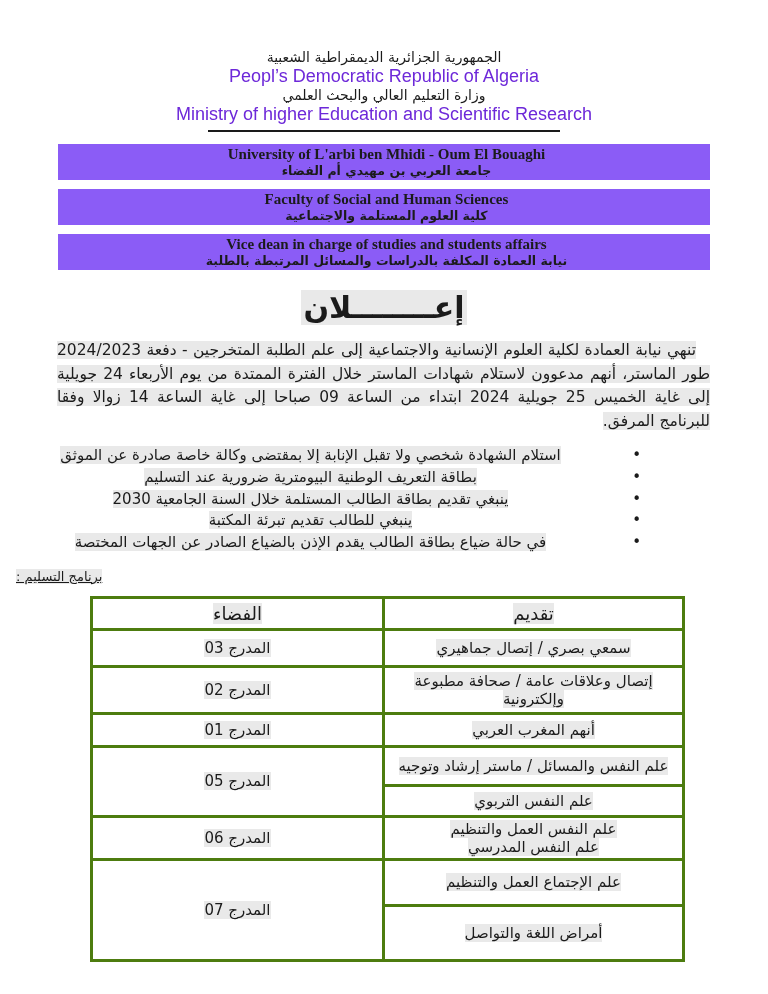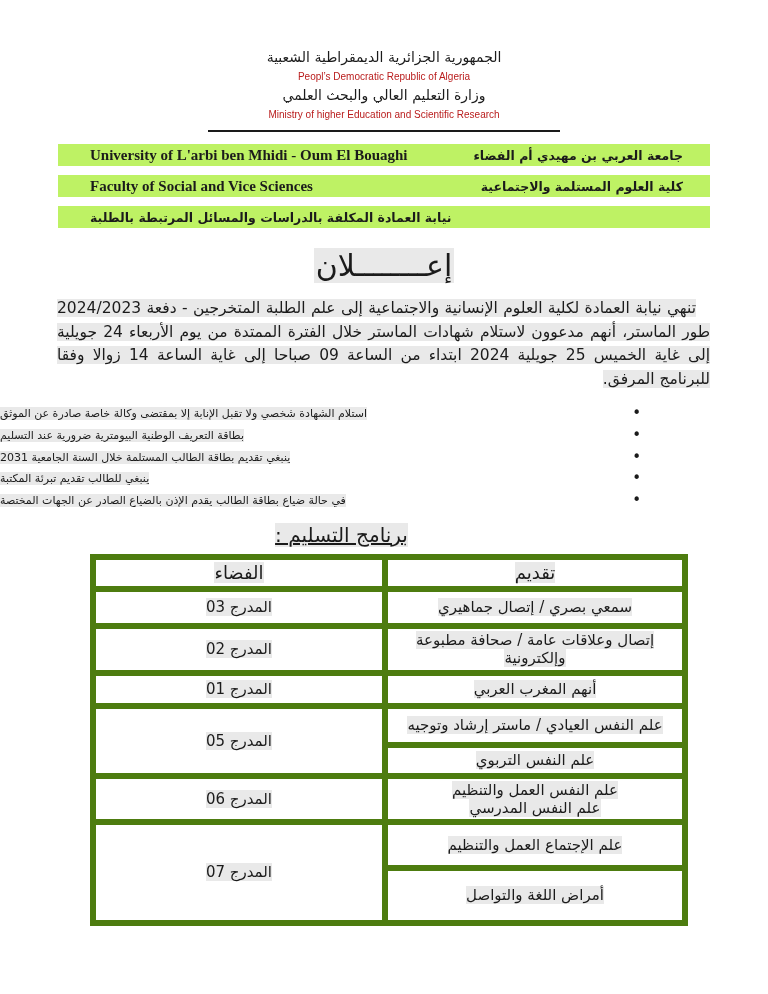--- a/index.html
+++ b/index.html
@@ -10,69 +10,70 @@
     height: 994px;
     margin: 12px auto;
     background: #ffffff;
     color: #1b1b1b;
     font-family: "DejaVu Sans", sans-serif;
     overflow: hidden;
   }
   
   .letterhead { padding-top: 36px; text-align: center; }
   .lh-ar { font-size: 14px; line-height: 19px; direction: rtl; font-family: "DejaVu Sans", sans-serif; }
-  .lh-en { font-size: 10px; line-height: 19px; font-family: "Liberation Sans", sans-serif; color: #b91c1c; }
+  .lh-en { font-size: 18px; line-height: 19px; font-family: "Liberation Sans", sans-serif; color: #6d28d9; }
   .lh-rule { width: 352px; height: 2px; background: #1a1a1a; margin: 6px auto 0 auto; }
   
   .institution { margin: 12px 58px 0 58px; }
   .inst-row {
     display: flex; justify-content: space-between; align-items: center;
-    background: #bef264;
+    background: #8b5cf6;
     padding: 2px 27px 2px 32px;
     margin-bottom: 9px;
     min-height: 22px;
+    flex-direction: column;
   }
   .inst-en { font-family: "Liberation Serif", serif; font-weight: bold; font-size: 15px; white-space: nowrap; }
   .inst-ar { direction: rtl; font-weight: bold; font-size: 12.5px; white-space: nowrap; }
   
   .title-wrap { text-align: center; margin-top: 20px; }
-  .title-wrap .hl { font-size: 30px; font-weight: normal; padding: 0 2px; line-height: 36px; }
+  .title-wrap .hl { font-size: 30px; font-weight: bold; padding: 0 2px; line-height: 36px; }
   
   .body-par {
     margin: 13px 58px 0 57px;
     direction: rtl;
     text-align: justify;
     font-size: 15.5px;
     line-height: 23.5px;
     text-indent: 14px;
   }
   .hl { background: #e9e9e9; }
   
   .notes { margin: 12px 125px 0 0; list-style: none; direction: rtl; }
   .notes li {
     position: relative;
     padding-right: 22px;
-    text-align: left;
-    font-size: 11px;
+    text-align: center;
+    font-size: 15px;
     line-height: 21.8px;
   }
   .notes li::before { content: "\2022"; position: absolute; right: 2px; top: 0; font-size: 15px; }
   
-  .sched-heading { margin: 13px 85px 0 0; text-align: center; direction: rtl; font-size: 20px; line-height: 20px; }
+  .sched-heading { margin: 13px 85px 0 0; text-align: left; direction: rtl; font-size: 13px; line-height: 20px; padding-left: 16px; }
   .sched-heading .hl { text-decoration: underline; }
   
   table.sched {
     margin: 9px 0 0 90px;
     width: 592px;
     border-collapse: collapse;
     direction: rtl;
     table-layout: fixed;
   }
   table.sched th, table.sched td {
-    border: 6px solid #4d7c0f;
+    border: 3px solid #4d7c0f;
     text-align: center;
     vertical-align: middle;
     font-size: 15px;
     font-weight: normal;
     padding: 2px 6px;
   }
   table.sched th { font-size: 18px; height: 32px; }
   col.c-spec { width: 300px; }
   col.c-space { width: 292px; }
   .pre { white-space: pre-line; text-align: right; }
@@ -92,40 +93,41 @@
     <div class="lh-en">Ministry of higher Education and Scientific Research</div>
     <div class="lh-rule"></div>
   </div>
 
   <div class="institution">
     <div class="inst-row">
       <span class="inst-en">University of L'arbi ben Mhidi - Oum El Bouaghi</span>
       <span class="inst-ar" dir="rtl">جامعة العربي بن مهيدي أم الفضاء</span>
     </div>
     <div class="inst-row">
-      <span class="inst-en">Faculty of Social and Vice Sciences</span>
+      <span class="inst-en">Faculty of Social and Human Sciences</span>
       <span class="inst-ar" dir="rtl">كلية العلوم المستلمة والاجتماعية</span>
     </div>
     <div class="inst-row">
+      <span class="inst-en">Vice dean in charge of studies and students affairs</span>
       <span class="inst-ar" dir="rtl">نيابة العمادة المكلفة بالدراسات والمسائل المرتبطة بالطلبة</span>
     </div>
   </div>
 
   <div class="title-wrap">
     <span class="hl" dir="rtl">إعــــــــلان</span>
   </div>
 
   <p class="body-par" dir="rtl">
     <span class="hl">تنهي نيابة العمادة لكلية العلوم الإنسانية والاجتماعية إلى علم الطلبة المتخرجين - دفعة 2024/2023 طور الماستر، أنهم مدعوون لاستلام شهادات الماستر خلال الفترة الممتدة من يوم الأربعاء 24 جويلية إلى غاية الخميس 25 جويلية 2024 ابتداء من الساعة 09 صباحا إلى غاية الساعة 14 زوالا وفقا للبرنامج المرفق.</span>
   </p>
 
   <ul class="notes" dir="rtl">
     <li><span class="hl">استلام الشهادة شخصي ولا تقبل الإنابة إلا بمقتضى وكالة خاصة صادرة عن الموثق</span></li>
     <li><span class="hl">بطاقة التعريف الوطنية البيومترية ضرورية عند التسليم</span></li>
-    <li><span class="hl">ينبغي تقديم بطاقة الطالب المستلمة خلال السنة الجامعية 2031</span></li>
+    <li><span class="hl">ينبغي تقديم بطاقة الطالب المستلمة خلال السنة الجامعية 2030</span></li>
     <li><span class="hl">ينبغي للطالب تقديم تبرئة المكتبة</span></li>
     <li><span class="hl">في حالة ضياع بطاقة الطالب يقدم الإذن بالضياع الصادر عن الجهات المختصة</span></li>
   </ul>
 
   <div class="sched-heading">
     <span class="hl" dir="rtl">برنامج التسليم :</span>
   </div>
 
   <table class="sched">
     <colgroup>
@@ -144,21 +146,21 @@
     <tr class="h47">
       <td><span class="hl pre">إتصال وعلاقات عامة / صحافة مطبوعة
 وإلكترونية</span></td>
       <td><span class="hl">المدرج 02</span></td>
     </tr>
     <tr class="h33">
       <td><span class="hl pre">أنهم المغرب العربي</span></td>
       <td><span class="hl">المدرج 01</span></td>
     </tr>
     <tr class="h39">
-      <td><span class="hl pre">علم النفس العيادي / ماستر إرشاد وتوجيه</span></td>
+      <td><span class="hl pre">علم النفس والمسائل / ماستر إرشاد وتوجيه</span></td>
       <td rowspan="2"><span class="hl">المدرج 05</span></td>
     </tr>
     <tr class="h31">
       <td><span class="hl pre">علم النفس التربوي</span></td>
     </tr>
     <tr class="h41">
       <td><span class="hl pre">علم النفس العمل والتنظيم
 علم النفس المدرسي</span></td>
       <td><span class="hl">المدرج 06</span></td>
     </tr>

